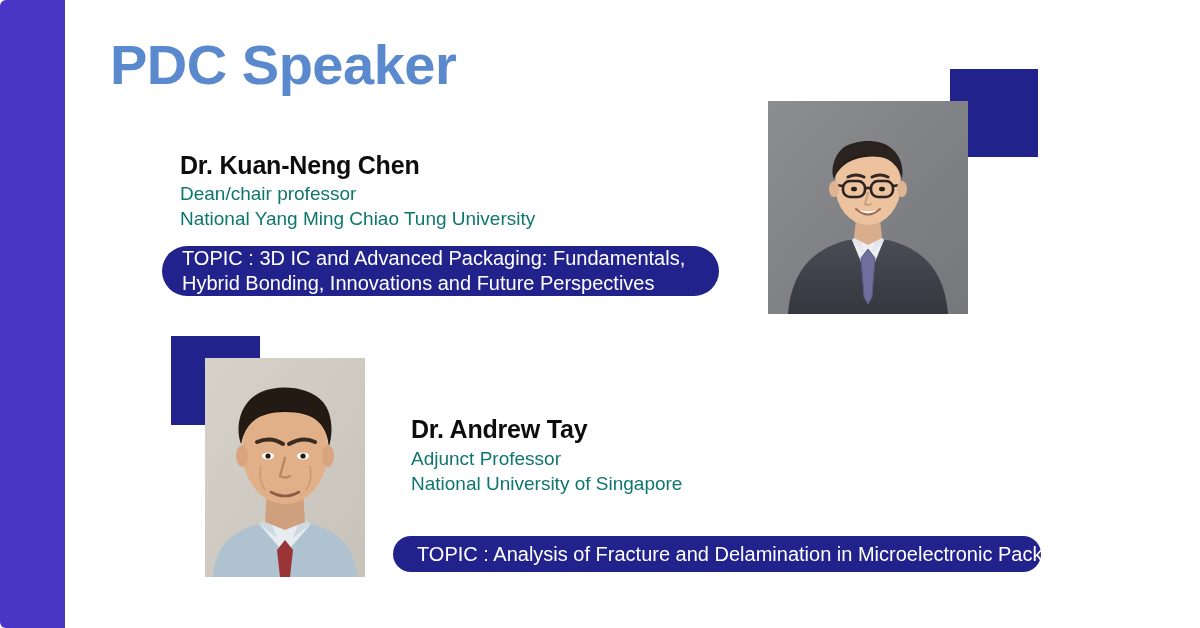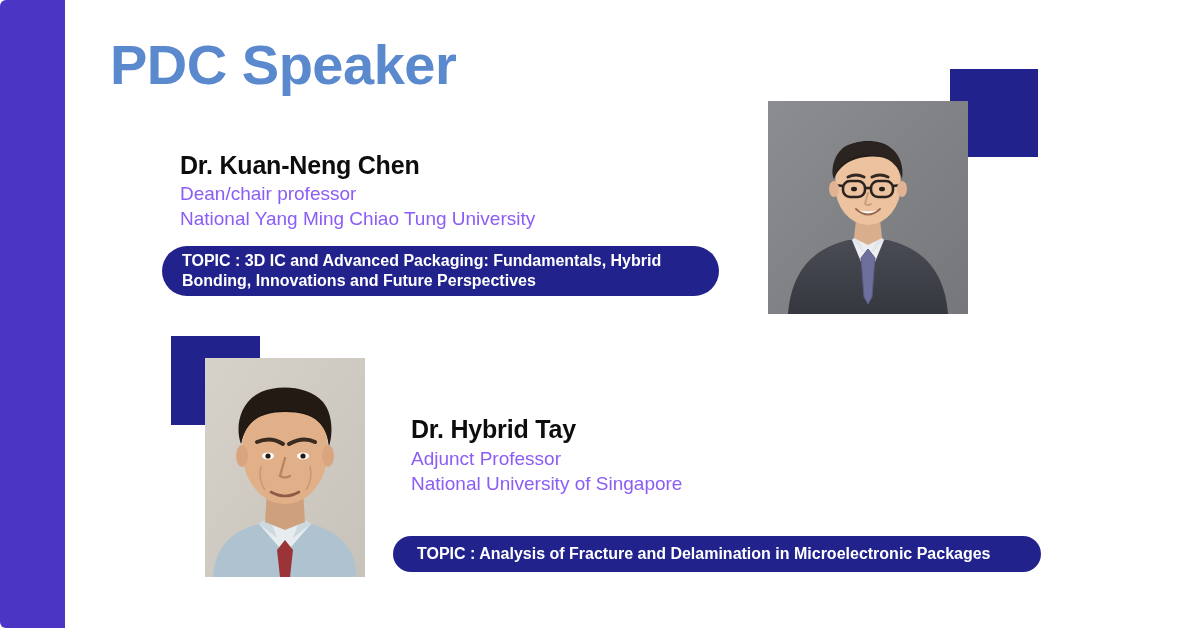--- a/index.html
+++ b/index.html
@@ -67,40 +67,40 @@
     font-size: 25px;
     font-weight: bold;
     color: #0d0d0d;
     letter-spacing: -0.2px;
     white-space: nowrap;
   }
   .speaker-line {
     position: absolute;
     font-size: 19px;
     font-weight: normal;
-    color: #8b5cf6;
+    color: #0f766e;
     white-space: nowrap;
   }
 
   .s1-name  { left: 180px; top: 151px; text-align: center; }
   .s1-role  { left: 180px; top: 183px; }
   .s1-org   { left: 180px; top: 208px; }
 
   .s2-name  { left: 411px; top: 415px; }
   .s2-role  { left: 411px; top: 448px; }
   .s2-org   { left: 411px; top: 473px; }
 
   
   .topic-pill {
     position: absolute;
     background: #21228c;
     border-radius: 999px;
     color: #ffffff;
-    font-size: 16px;
-    font-weight: bold;
+    font-size: 20px;
+    font-weight: normal;
     display: flex;
     align-items: center;
     box-sizing: border-box;
   }
   .pill-1 {
     left: 162px;
     top: 246px;
     width: 557px;
     height: 50px;
     padding: 0 20px;
@@ -230,21 +230,21 @@
       <path d="M66 134 q14 8 28 0" stroke="#8d5a46" stroke-width="2.6" fill="none" stroke-linecap="round"></path>
 
       <path d="M56 108 q-3 14 4 24" stroke="#c89a74" stroke-width="1.6" fill="none"></path>
       <path d="M105 108 q3 14 -4 24" stroke="#c89a74" stroke-width="1.6" fill="none"></path>
 
       <ellipse cx="37" cy="98" rx="6" ry="11" fill="#d8a57f"></ellipse>
       <ellipse cx="123" cy="98" rx="6" ry="11" fill="#d8a57f"></ellipse>
     </svg>
   </div>
 
-  <div class="speaker-name s2-name">Dr. Hybrid Tay</div>
+  <div class="speaker-name s2-name">Dr. Andrew Tay</div>
   <div class="speaker-line s2-role">Adjunct Professor</div>
   <div class="speaker-line s2-org">National University of Singapore</div>
 
   <div class="topic-pill pill-2">
     <span>TOPIC : Analysis of Fracture and Delamination in Microelectronic Packages</span>
   </div>
 
 </div>
 
 </body></html>

